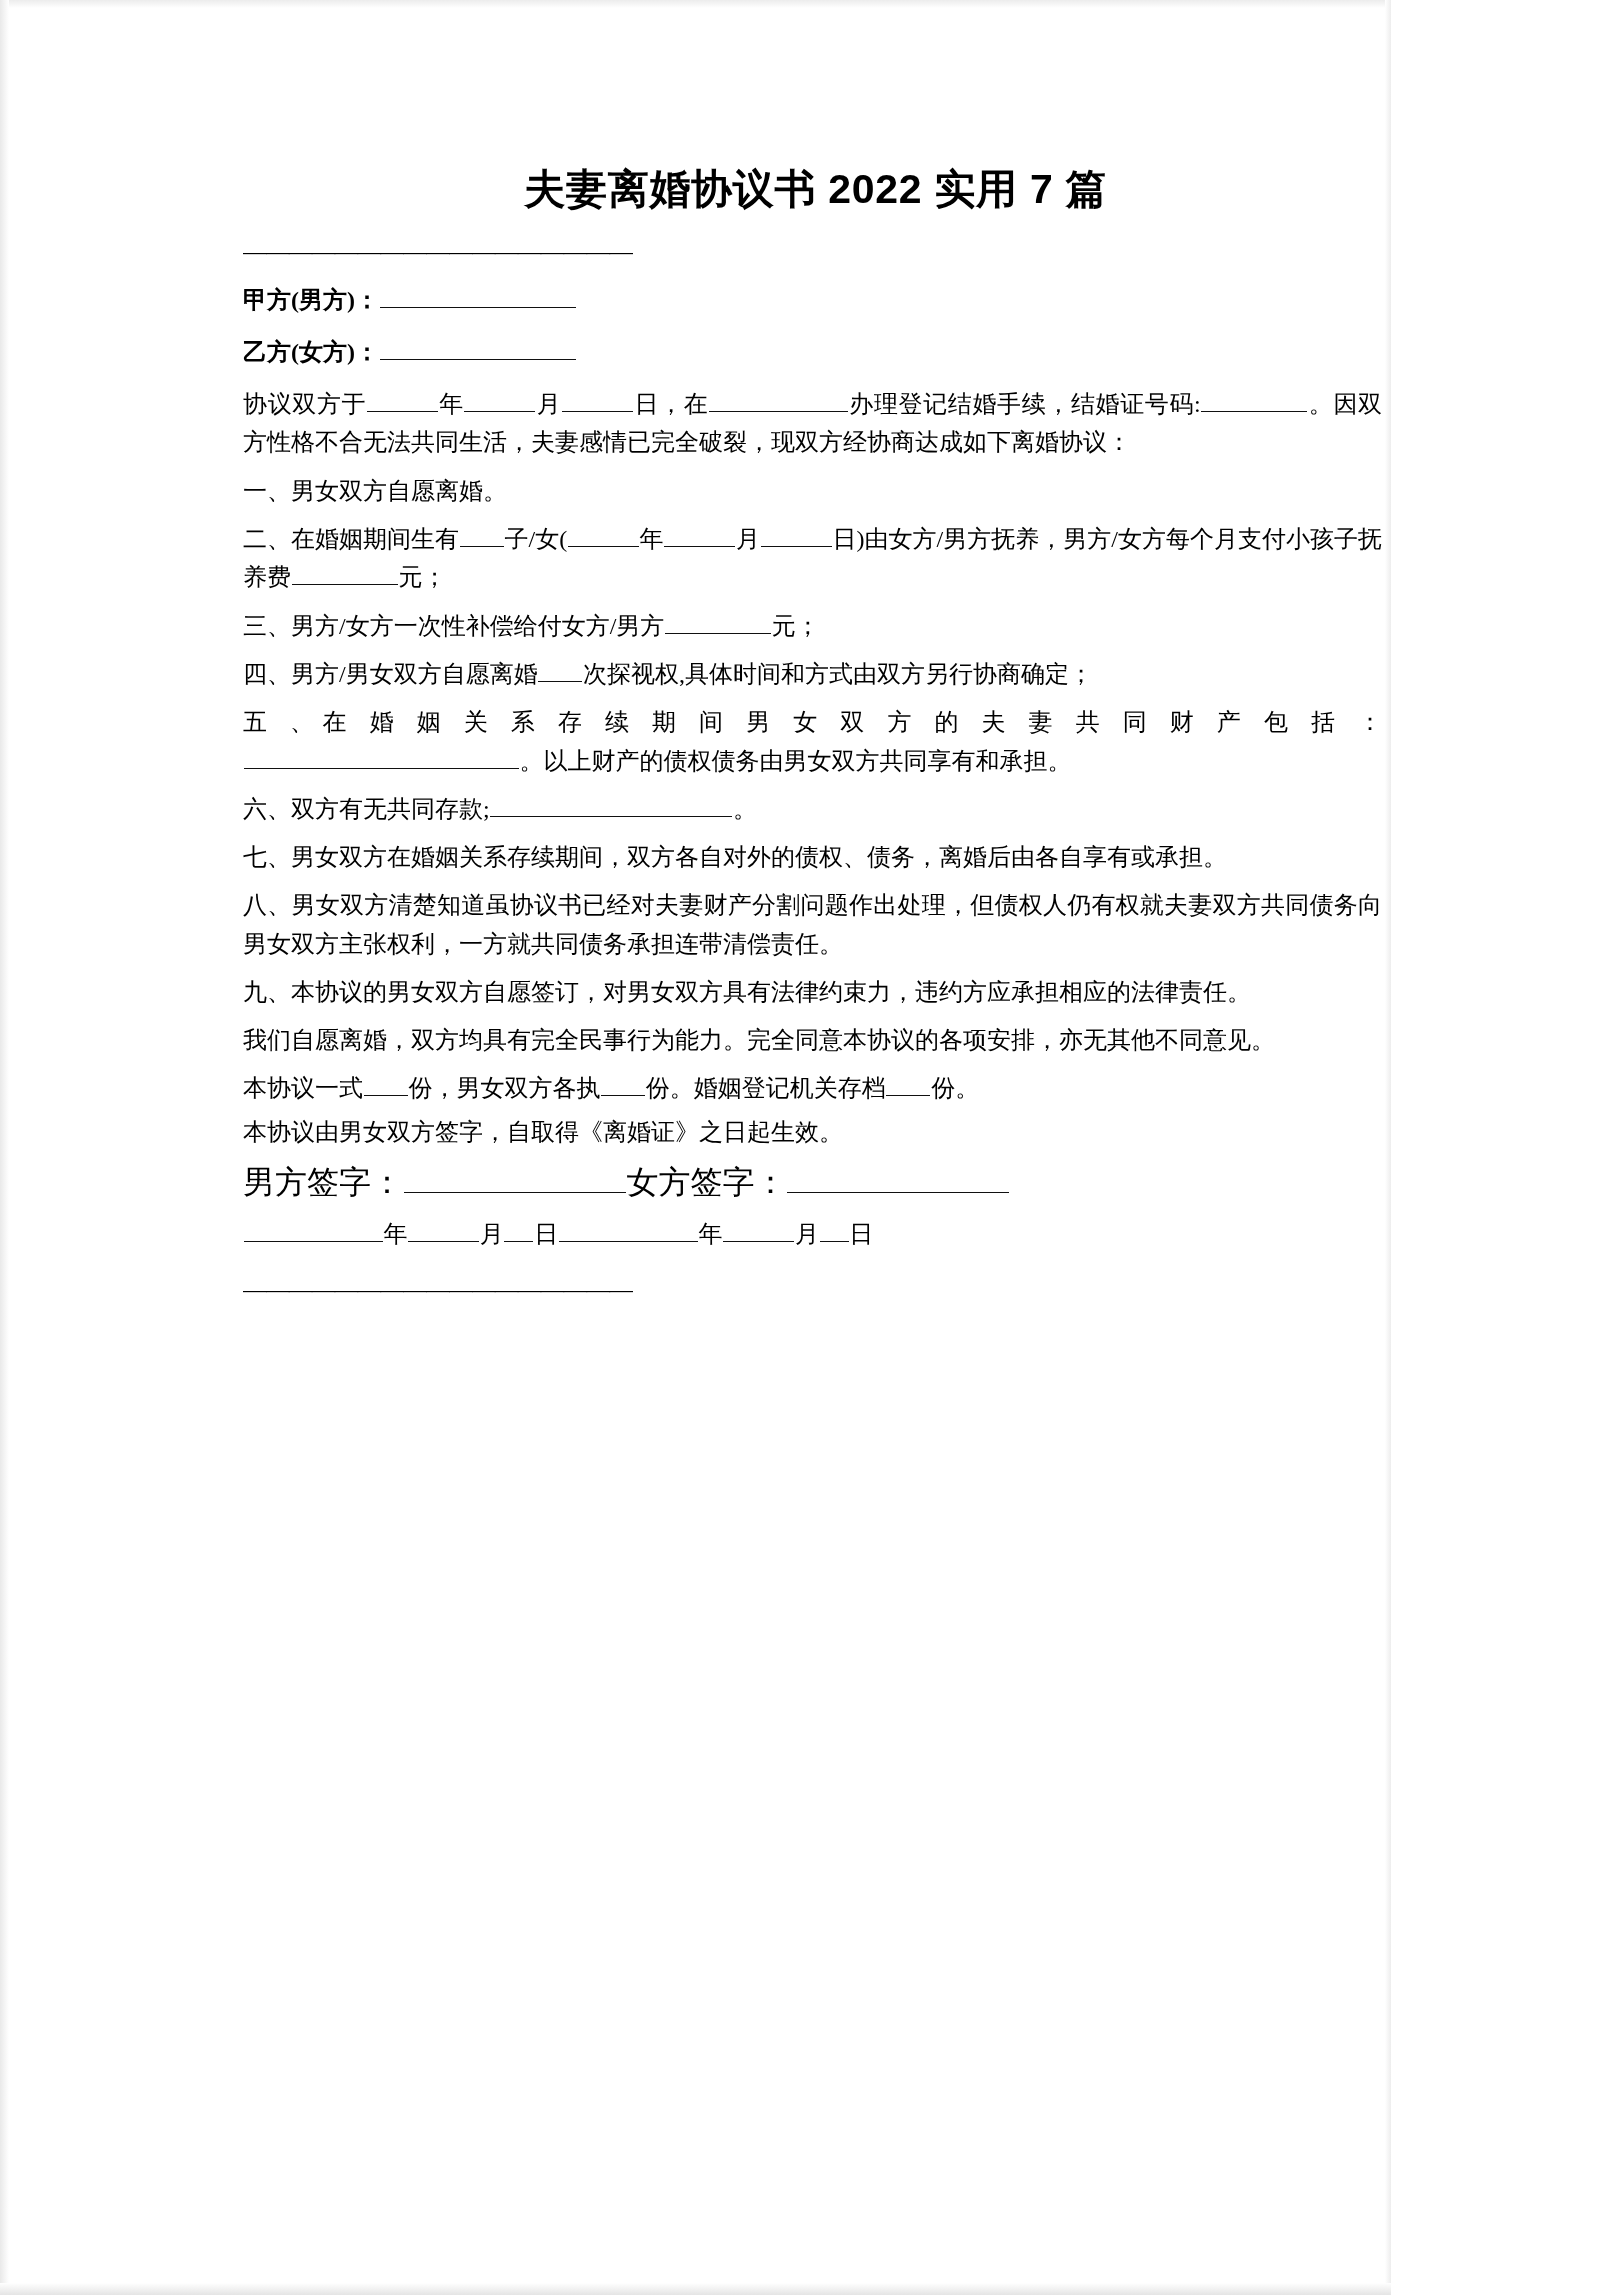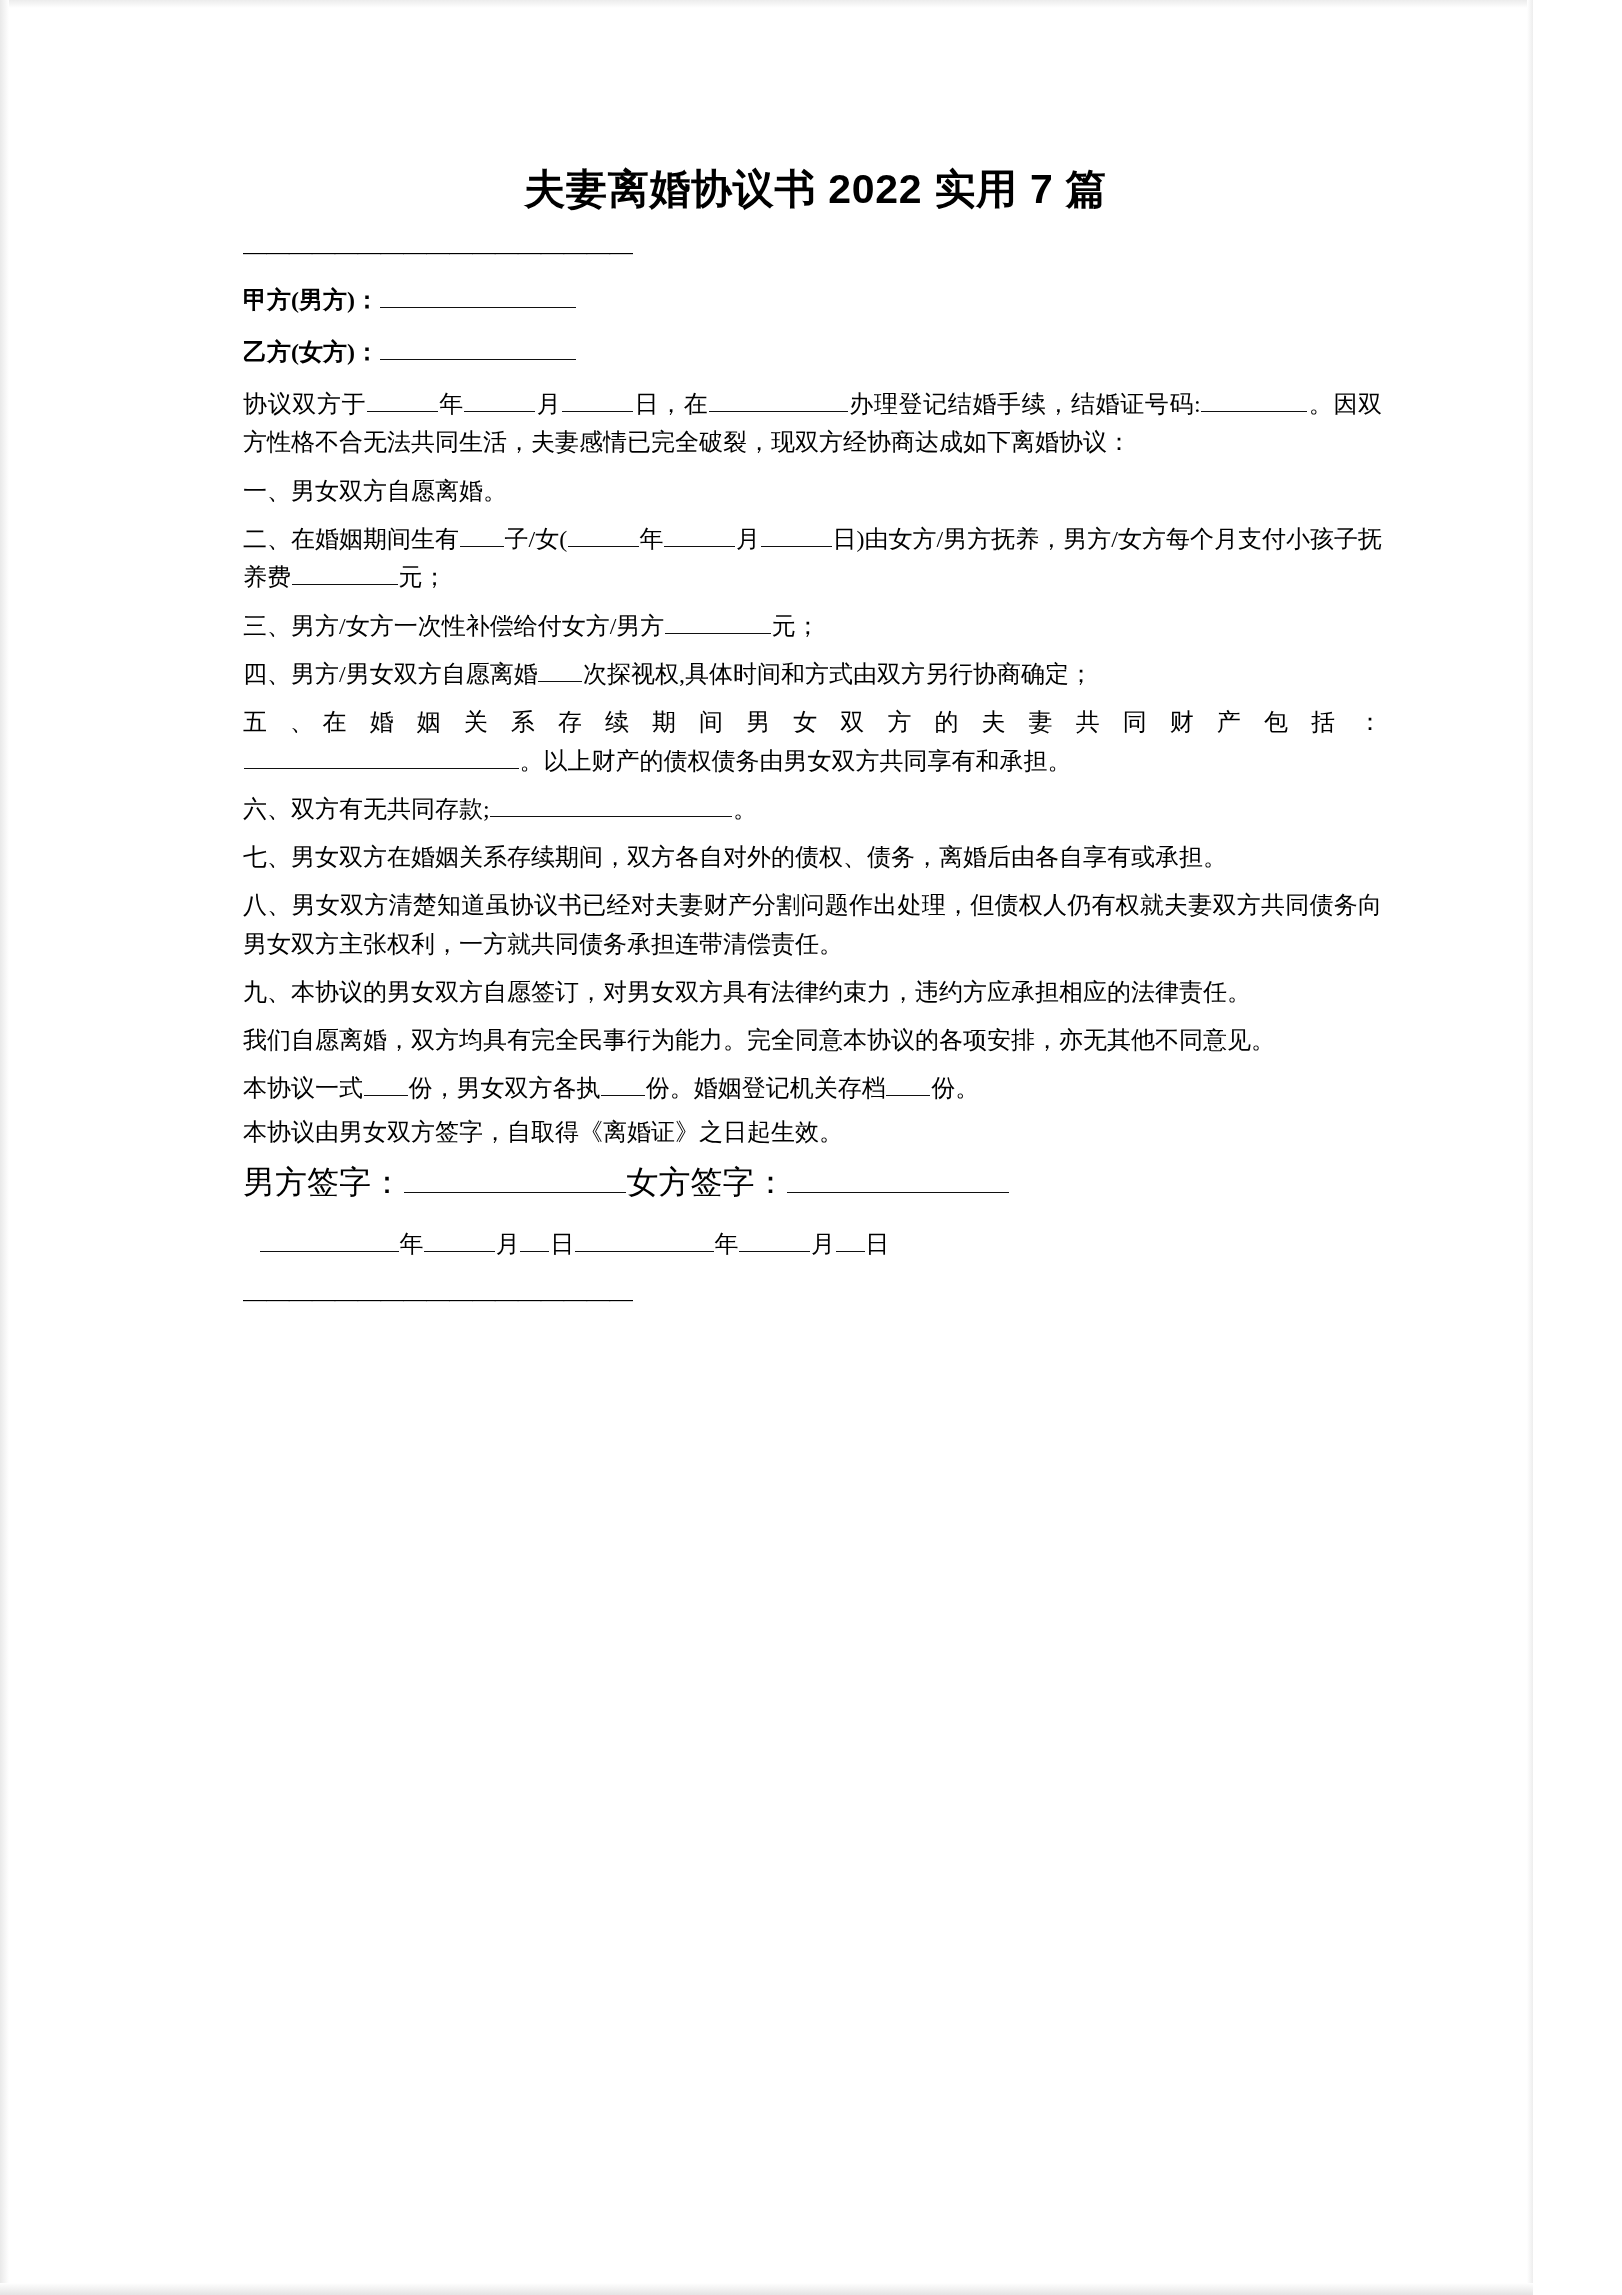--- a/index.html
+++ b/index.html
@@ -7,21 +7,21 @@
     margin: 0;
     padding: 0;
     background: #ffffff;
   }
   body {
     font-family: "Liberation Serif", "DejaVu Serif", serif;
     color: #000000;
   }
   .page {
     position: relative;
-    width: 1533px;
+    width: 1391px;
     height: 2295px;
     background: #f0abfc;
     box-sizing: border-box;
     overflow: hidden;
     padding-left: 36px;
   }
   .sheet {
     position: absolute;
     left: 0;
     top: 0;
@@ -120,21 +120,21 @@
 
   .sig-line {
     font-size: 32px;
     line-height: 1.62;
     margin: 0 0 6.5px 0;
     white-space: nowrap;
   }
   .date-line {
     font-size: 24px;
     line-height: 1.62;
-    margin: 16px;
+    margin: 0;
     white-space: nowrap;
   }
   .spread-line {
     display: block;
     text-align: justify;
     text-align-last: justify;
     word-spacing: 0;
   }
 </style>
 </head>

